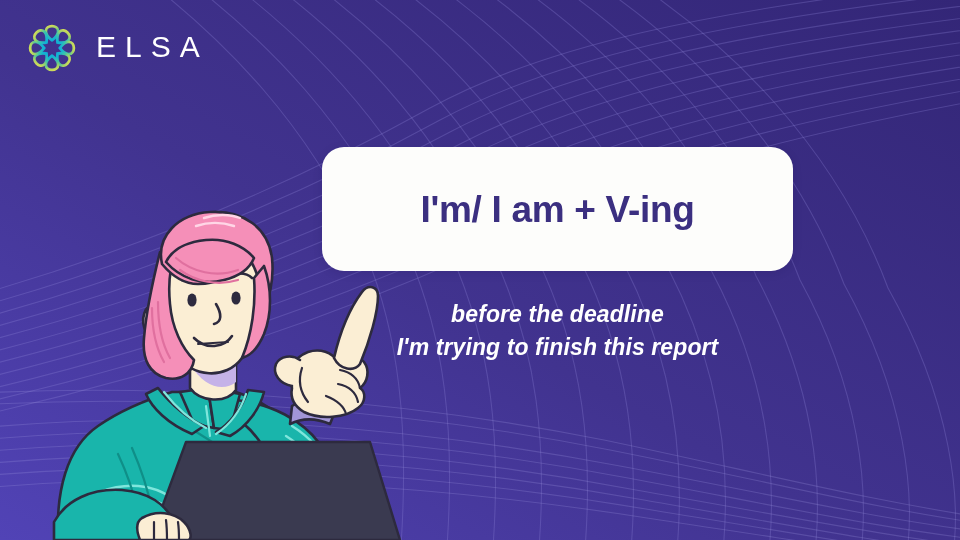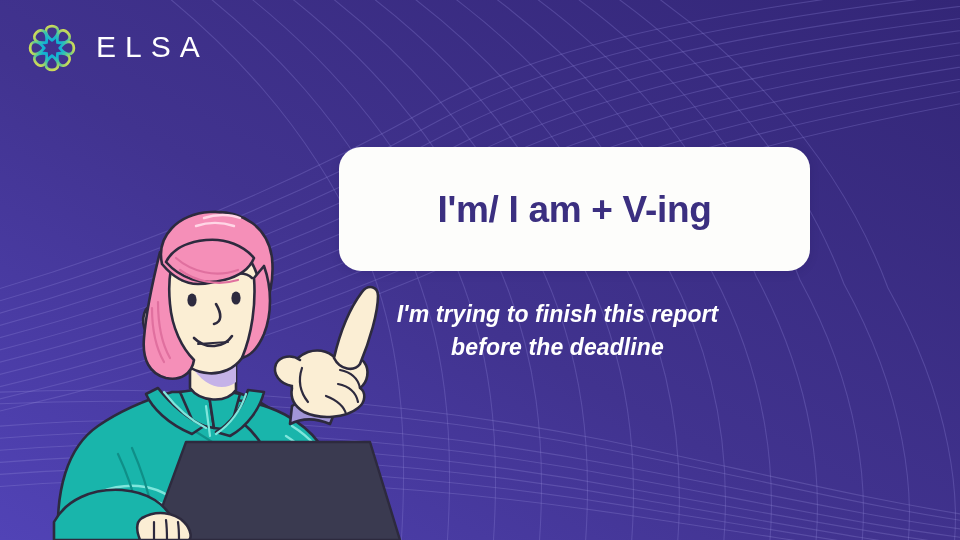--- a/index.html
+++ b/index.html
@@ -51,21 +51,21 @@
     font-weight: 300;
     line-height: 1;
     padding-bottom: 2px;
     text-indent: 2px;
     white-space: nowrap;
   }
 
   
   .title-card {
     position: absolute;
-    left: 339px;
+    left: 322px;
     top: 147px;
     width: 471px;
     height: 124px;
     background: #fdfdfb;
     border-radius: 22px;
     display: flex;
     align-items: center;
     justify-content: center;
     box-shadow: 0 2px 10px rgba(20, 10, 60, 0.13);
     z-index: 5;
@@ -320,17 +320,17 @@
         <path d="M 138 330 C 139 337 139 343 139 348"></path>
       </g>
     </g>
   </svg>
 
   <div class="title-card">
     <div class="title-text">I'm/ I am + V-ing</div>
   </div>
 
   <div class="subtitle">
+    <span>before the deadline</span>
     <span>I'm trying to finish this report</span>
-    <span>before the deadline</span>
   </div>
 
 </div>
 
 </body></html>

